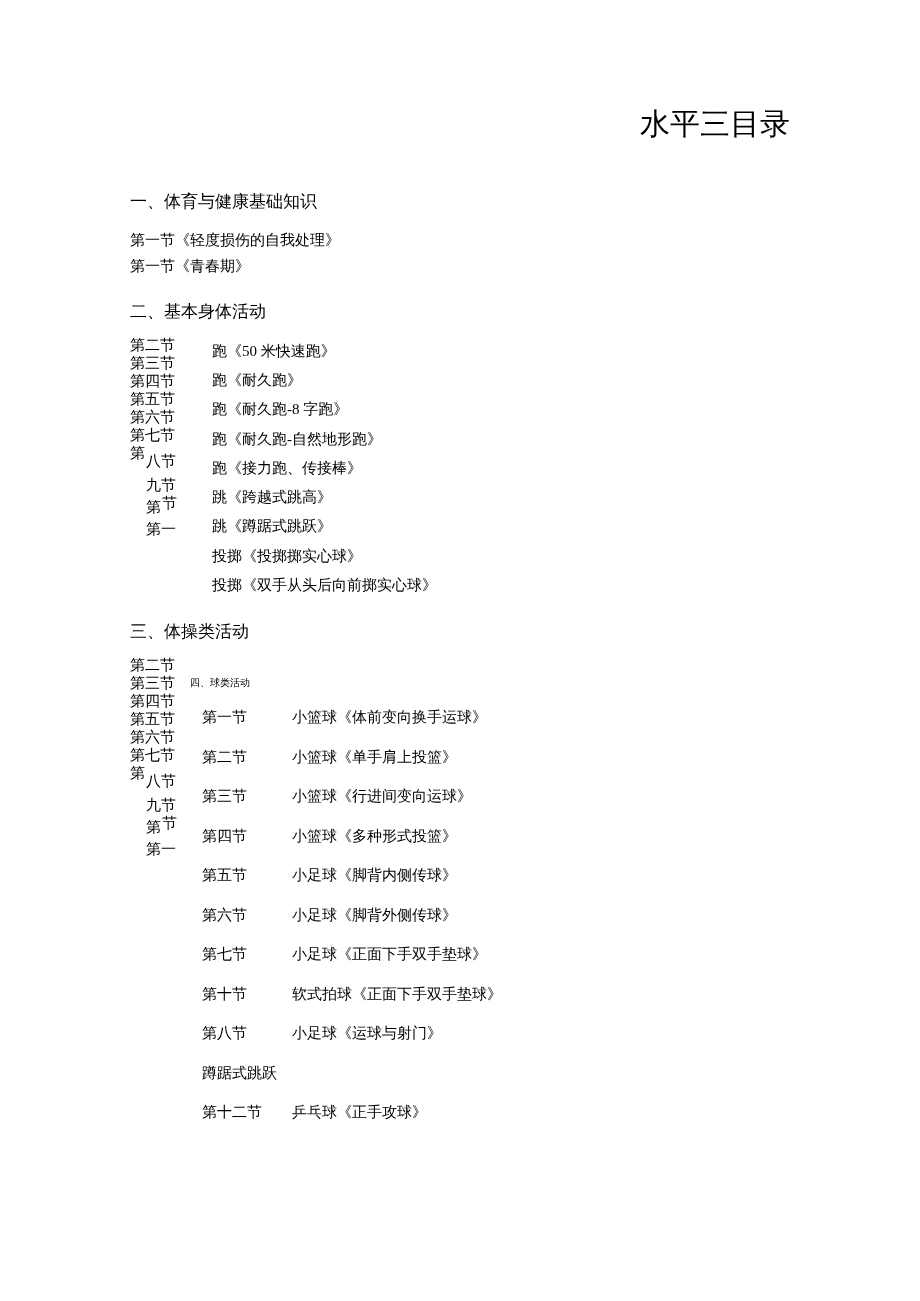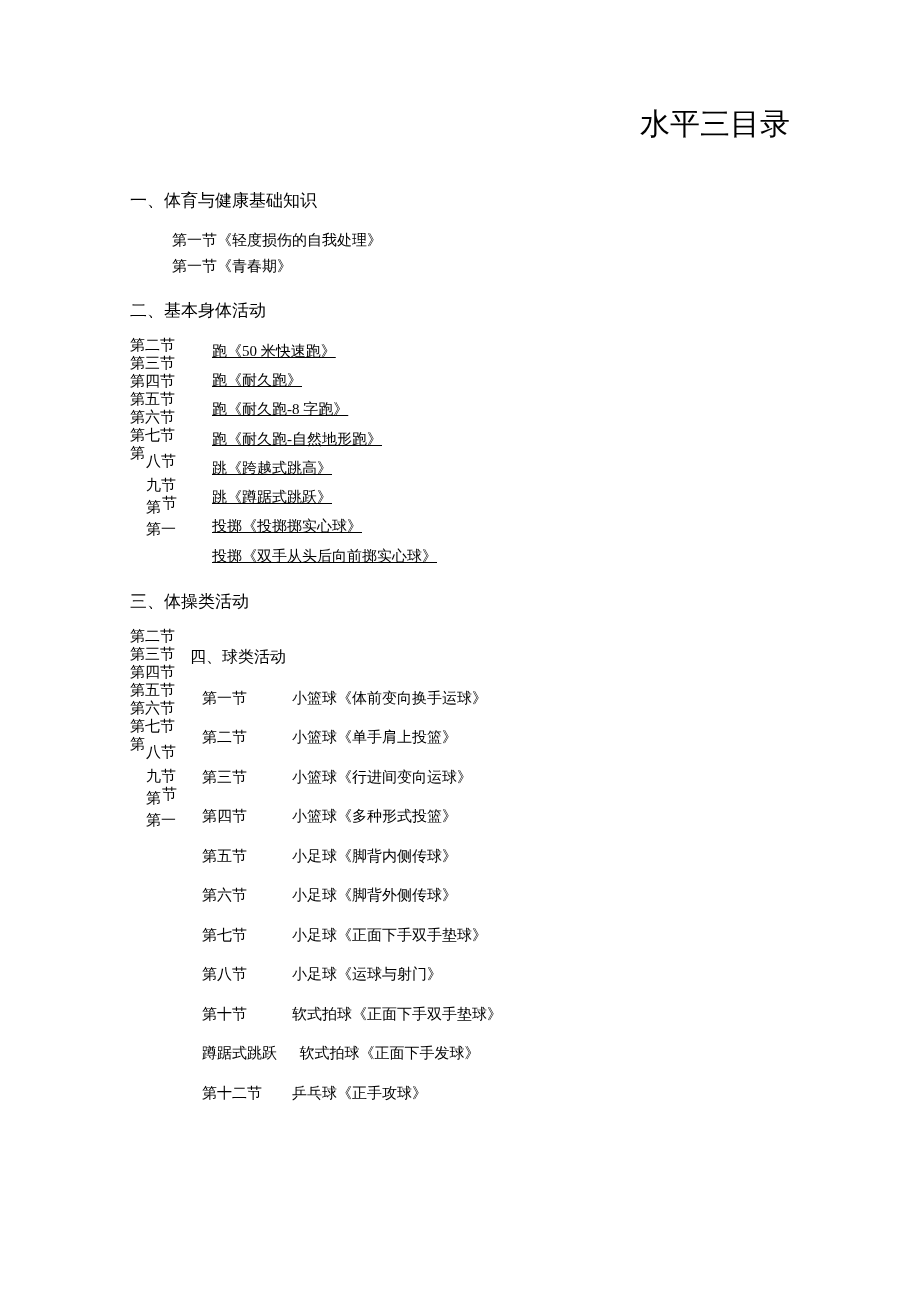--- a/index.html
+++ b/index.html
@@ -19,25 +19,23 @@
     .doc-title {
       text-align: right;
       font-size: 30px;
       font-weight: normal;
       margin-bottom: 40px;
     }
     .section-heading {
       font-size: 17px;
       margin-bottom: 12px;
       margin-top: 18px;
-      font-family: Liberation Mono, monospace;
     }
     .simple-list {
       margin-bottom: 10px;
-      margin-left: 42px;
     }
     .simple-list div {
       line-height: 1.75;
     }
     .two-col-block {
       display: flex;
       align-items: stretch;
       margin-bottom: 6px;
     }
     .two-col-left {
@@ -45,31 +43,30 @@
       position: relative;
       line-height: 1.38;
       margin-right: 0;
     }
     .two-col-right {
       flex: 1;
     }
     .two-col-right div {
       line-height: 1.95;
       white-space: nowrap;
-      text-decoration: underline;
     }
     .lbl-row {
       position: absolute;
       white-space: nowrap;
     }
     .section4 {
       padding-left: 60px;
     }
     .section4 .section-heading {
-      font-size: 16px;
+      font-size: 10px;
     }
     .s4-row {
       display: flex;
       line-height: 1.9;
       padding-left: 12px;
       margin-top: 11px;
     }
     .s4-label {
       width: 90px;
     }
@@ -99,20 +96,21 @@
     <span class="lbl-row" style="top:138px;left:16px;">九节</span>
     <span class="lbl-row" style="top:160px;left:16px;">第</span>
     <span class="lbl-row" style="top:156px;left:32px;">节</span>
     <span class="lbl-row" style="top:182px;left:16px;">第一</span>
   </div>
   <div class="two-col-right">
     <div>跑《50 米快速跑》</div>
     <div>跑《耐久跑》</div>
     <div>跑《耐久跑-8 字跑》</div>
     <div>跑《耐久跑-自然地形跑》</div>
+    <div>跑《接力跑、传接棒》</div>
     <div>跳《跨越式跳高》</div>
     <div>跳《蹲踞式跳跃》</div>
     <div>投掷《投掷掷实心球》</div>
     <div>投掷《双手从头后向前掷实心球》</div>
   </div>
 </div>
 
 <div class="section-heading">三、体操类活动</div>
 <div class="two-col-block">
   <div class="two-col-left">
@@ -155,29 +153,28 @@
     </div>
   <div class="s4-row">
       <span class="s4-label">第六节</span>
       <span>小足球《脚背外侧传球》</span>
     </div>
   <div class="s4-row">
       <span class="s4-label">第七节</span>
       <span>小足球《正面下手双手垫球》</span>
     </div>
   <div class="s4-row">
+      <span class="s4-label">第十节</span>
+      <span>软式拍球《正面下手双手垫球》</span>
+    </div>
+  <div class="s4-row">
       <span class="s4-label">第八节</span>
       <span>小足球《运球与射门》</span>
     </div>
   <div class="s4-row">
-      <span class="s4-label">第十节</span>
-      <span>软式拍球《正面下手双手垫球》</span>
-    </div>
-  <div class="s4-row">
       <span class="s4-label">蹲踞式跳跃</span>
-      <span>&nbsp;&nbsp;软式拍球《正面下手发球》</span>
     </div>
   <div class="s4-row">
       <span class="s4-label">第十二节</span>
       <span>乒乓球《正手攻球》</span>
     </div>
 
 </div>
 
 </body></html>

